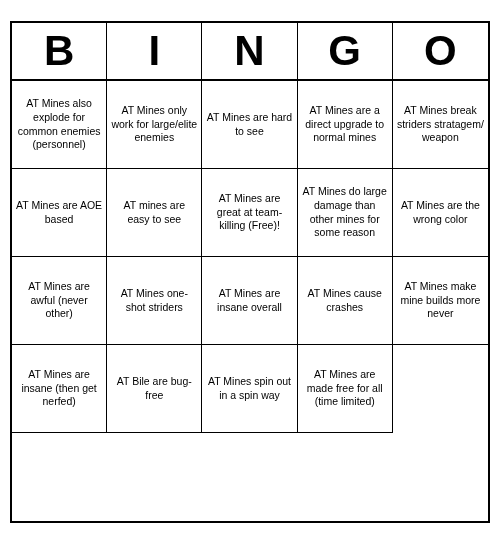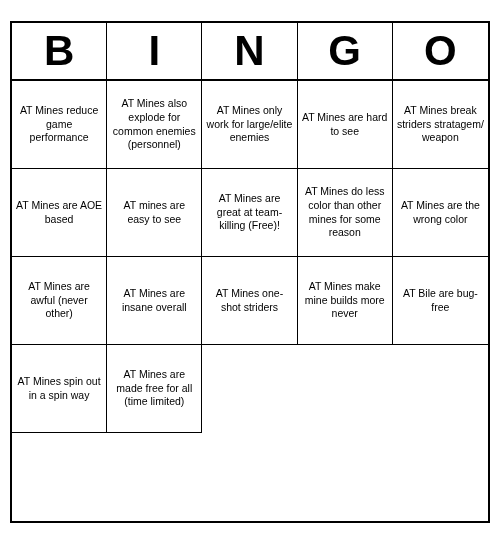--- a/index.html
+++ b/index.html
@@ -75,31 +75,33 @@
 
 <div class="bingo-card">
   <div class="bingo-header">
   <div class="bingo-letter">B</div>
       <div class="bingo-letter">I</div>
       <div class="bingo-letter">N</div>
       <div class="bingo-letter">G</div>
       <div class="bingo-letter">O</div>
     </div>
   <div class="bingo-grid">
-      <div class="bingo-cell">AT Mines reduce game performance</div>
       <div class="bingo-cell">AT Mines also explode for common enemies (personnel)</div>
       <div class="bingo-cell">AT Mines only work for large/elite enemies</div>
       <div class="bingo-cell">AT Mines are hard to see</div>
+      <div class="bingo-cell">AT Mines are a direct upgrade to normal mines</div>
       <div class="bingo-cell">AT Mines break striders stratagem/ weapon</div>
       <div class="bingo-cell">AT Mines are AOE based</div>
       <div class="bingo-cell">AT mines are easy to see</div>
       <div class="bingo-cell">AT Mines are great at team-killing (Free)!</div>
-      <div class="bingo-cell">AT Mines do less color than other mines for some reason</div>
+      <div class="bingo-cell">AT Mines do large damage than other mines for some reason</div>
       <div class="bingo-cell">AT Mines are the wrong color</div>
       <div class="bingo-cell">AT Mines are awful (never other)</div>
+      <div class="bingo-cell">AT Mines one-shot striders</div>
       <div class="bingo-cell">AT Mines are insane overall</div>
-      <div class="bingo-cell">AT Mines one-shot striders</div>
+      <div class="bingo-cell">AT Mines cause crashes</div>
       <div class="bingo-cell">AT Mines make mine builds more never</div>
+      <div class="bingo-cell">AT Mines are insane (then get nerfed)</div>
       <div class="bingo-cell">AT Bile are bug-free</div>
       <div class="bingo-cell">AT Mines spin out in a spin way</div>
       <div class="bingo-cell">AT Mines are made free for all (time limited)</div>
     </div>
 </div>
 
 </body></html>

